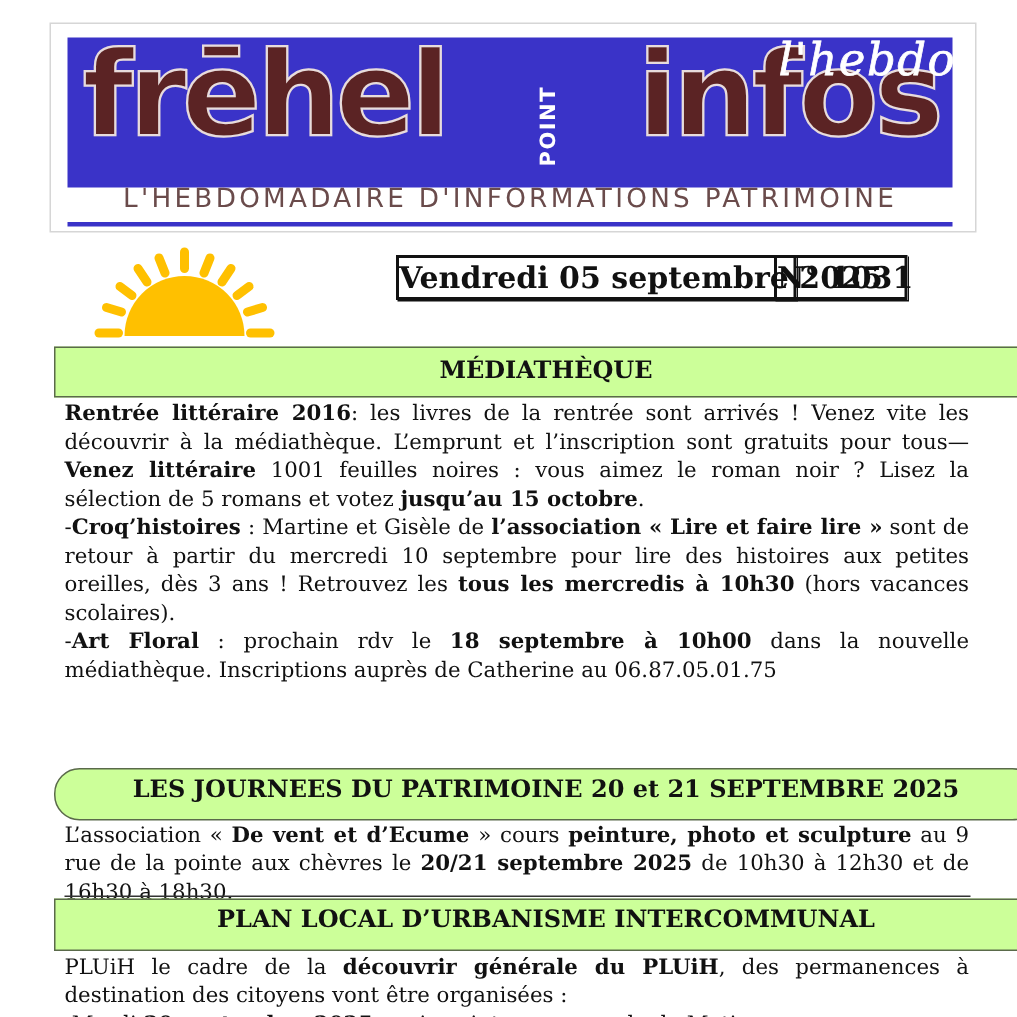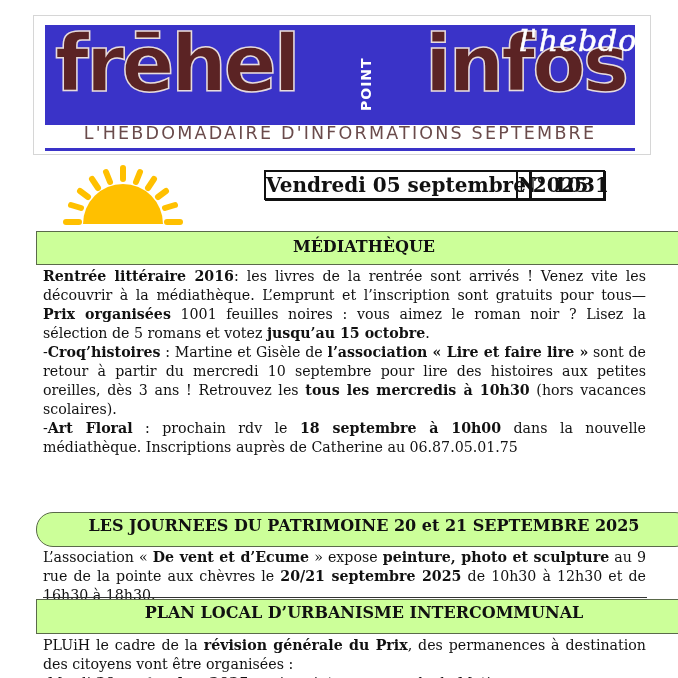--- a/index.html
+++ b/index.html
@@ -85,21 +85,21 @@
 </head>
 <body>
 
 <div class="masthead">
   <div class="banner">
     <span class="logo-word logo-frehel">frēhel</span>
     <span class="logo-point">POINT</span>
     <span class="logo-word logo-infos">infos</span>
     <span class="logo-hebdo">l'hebdo</span>
   </div>
-  <div class="tagline">L'HEBDOMADAIRE D'INFORMATIONS SEPTEMBRE</div>
+  <div class="tagline">L'HEBDOMADAIRE D'INFORMATIONS PATRIMOINE</div>
   <div class="tagline-rule"></div>
 </div>
 
 <svg class="sun" viewBox="0 0 126 62">
   <g fill="#ffc000">
     <path d="M23 60 A40 40 0 0 1 103 60 Z"></path>
   </g>
   <g stroke="#ffc000" stroke-width="6" stroke-linecap="round">
     <line x1="63" y1="4" x2="63" y2="15"></line>
     <line x1="46" y1="8" x2="50" y2="18"></line>
@@ -113,28 +113,28 @@
     <line x1="6" y1="58" x2="19" y2="58"></line>
     <line x1="107" y1="58" x2="120" y2="58"></line>
   </g>
 </svg>
 
 <div class="boxed date-box">Vendredi 05 septembre 2025</div>
 <div class="boxed issue-box">N° 1031</div>
 
 <div class="section-head sh-1">MÉDIATHÈQUE</div>
 <div class="para p-1">
-  <p><b>Rentrée littéraire 2016</b><span>: les livres de la rentrée sont arrivés ! Venez vite les découvrir à la médiathèque. L’emprunt et l’inscription sont gratuits pour tous—</span><b>Prix organisées</b><span> 1001 feuilles noires : vous aimez le roman noir ? Lisez la sélection de 5 romans et votez </span><b>jusqu’au 15 octobre</b><span>.</span></p>
+  <p><b>Rentrée littéraire 2016</b><span>: les livres de la rentrée sont arrivés ! Venez vite les découvrir à la médiathèque. L’emprunt et l’inscription sont gratuits pour tous—</span><b>Venez littéraire</b><span> 1001 feuilles noires : vous aimez le roman noir ? Lisez la sélection de 5 romans et votez </span><b>jusqu’au 15 octobre</b><span>.</span></p>
   <p><span>-</span><b>Croq’histoires</b><span> : Martine et Gisèle de </span><b>l’association « Lire et faire lire »</b><span> sont de retour à partir du mercredi 10 septembre pour lire des histoires aux petites oreilles, dès 3 ans ! Retrouvez les </span><b>tous les mercredis à 10h30</b><span> (hors vacances scolaires).</span></p>
   <p><span>-</span><b>Art Floral</b><span> : prochain rdv le </span><b>18 septembre à 10h00</b><span> dans la nouvelle médiathèque. Inscriptions auprès de Catherine au 06.87.05.01.75</span></p>
 </div>
 
 <div class="section-head sh-2">LES JOURNEES DU PATRIMOINE 20 et 21 SEPTEMBRE 2025</div>
 <div class="para p-2">
-  <p><span>L’association « </span><b>De vent et d’Ecume</b><span> » expose </span><b>peinture, photo et sculpture</b><span> au 9 rue de la pointe aux chèvres le </span><b>20/21 septembre 2025</b><span> de 10h30 à 12h30 et de 16h30 à 18h30.</span></p>
+  <p><span>L’association « </span><b>De vent et d’Ecume</b><span> » cours </span><b>peinture, photo et sculpture</b><span> au 9 rue de la pointe aux chèvres le </span><b>20/21 septembre 2025</b><span> de 10h30 à 12h30 et de 16h30 à 18h30.</span></p>
 </div>
 <div class="rule-thin" style="top:597px"></div>
 
 <div class="section-head sh-3">PLAN LOCAL D’URBANISME INTERCOMMUNAL</div>
 <div class="para p-3">
-  <p><span>PLUiH le cadre de la </span><b>révision générale du Prix</b><span>, des permanences à destination des citoyens vont être organisées :</span></p>
+  <p><span>PLUiH le cadre de la </span><b>découvrir générale du PLUiH</b><span>, des permanences à destination des citoyens vont être organisées :</span></p>
   <p><span>-Mardi </span><b>30 septembre 2025</b><span>, maison intercommunale de Matignon</span></p>
 </div>
 
 </body></html>

